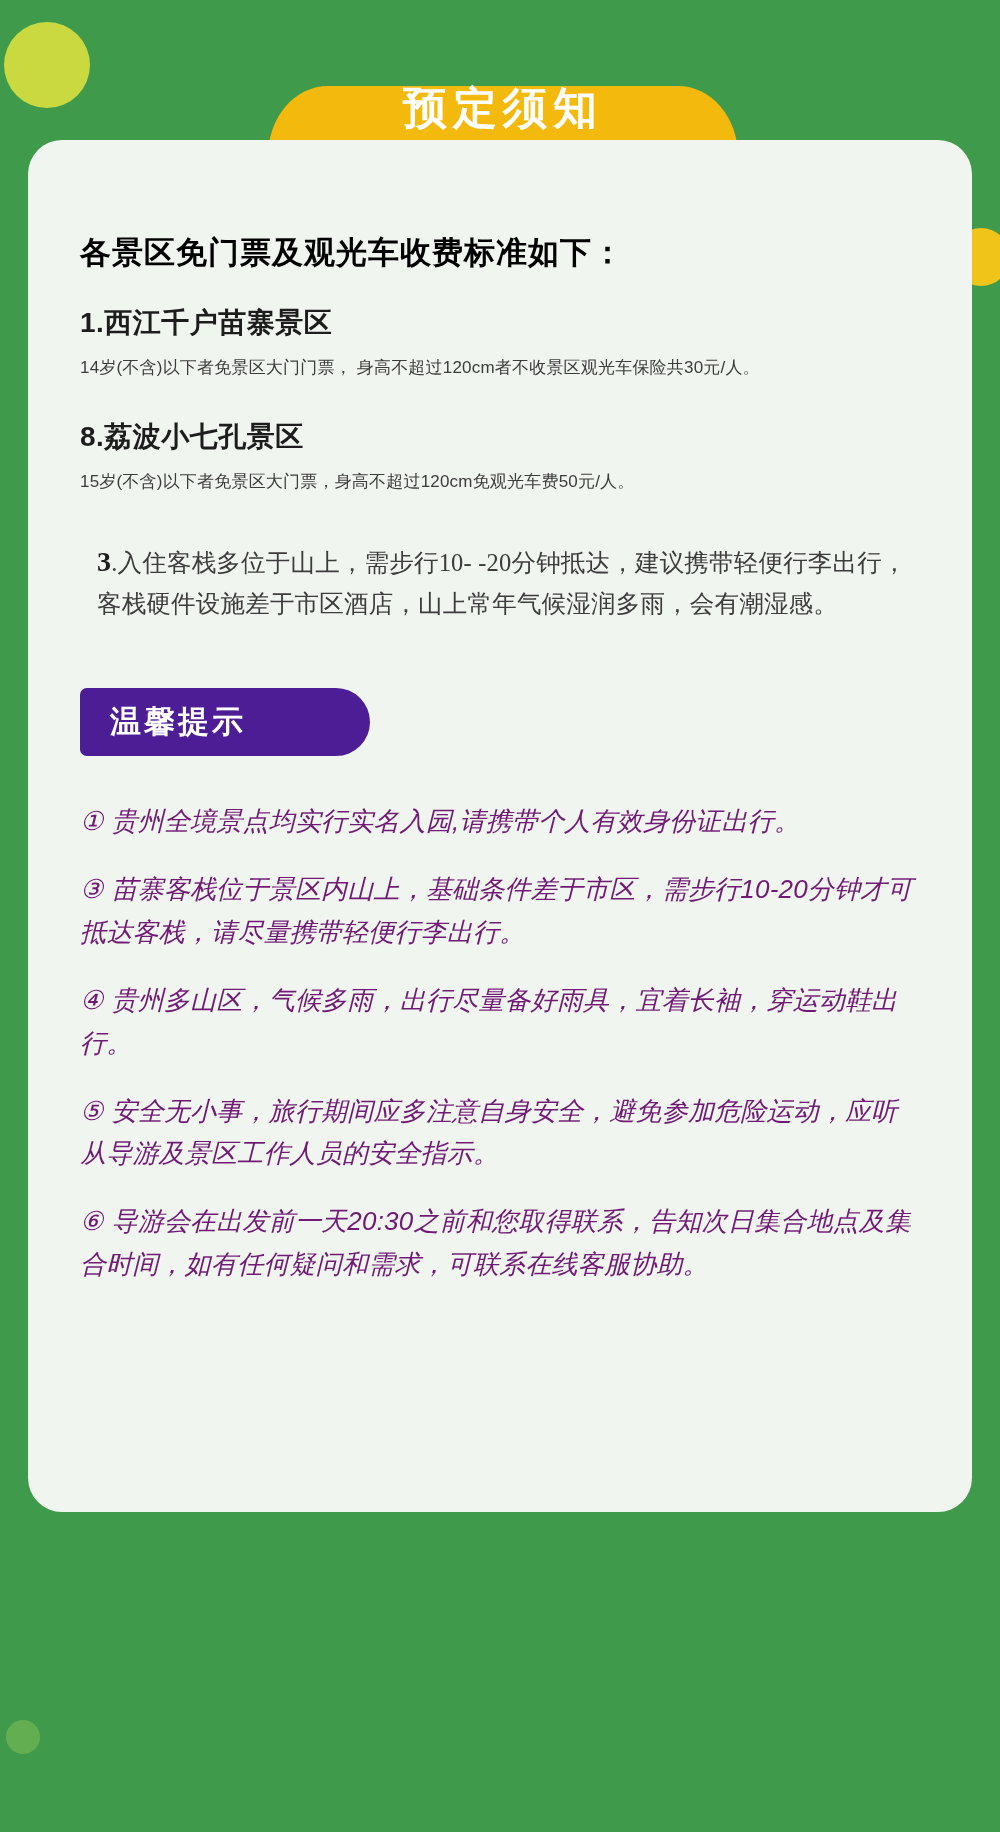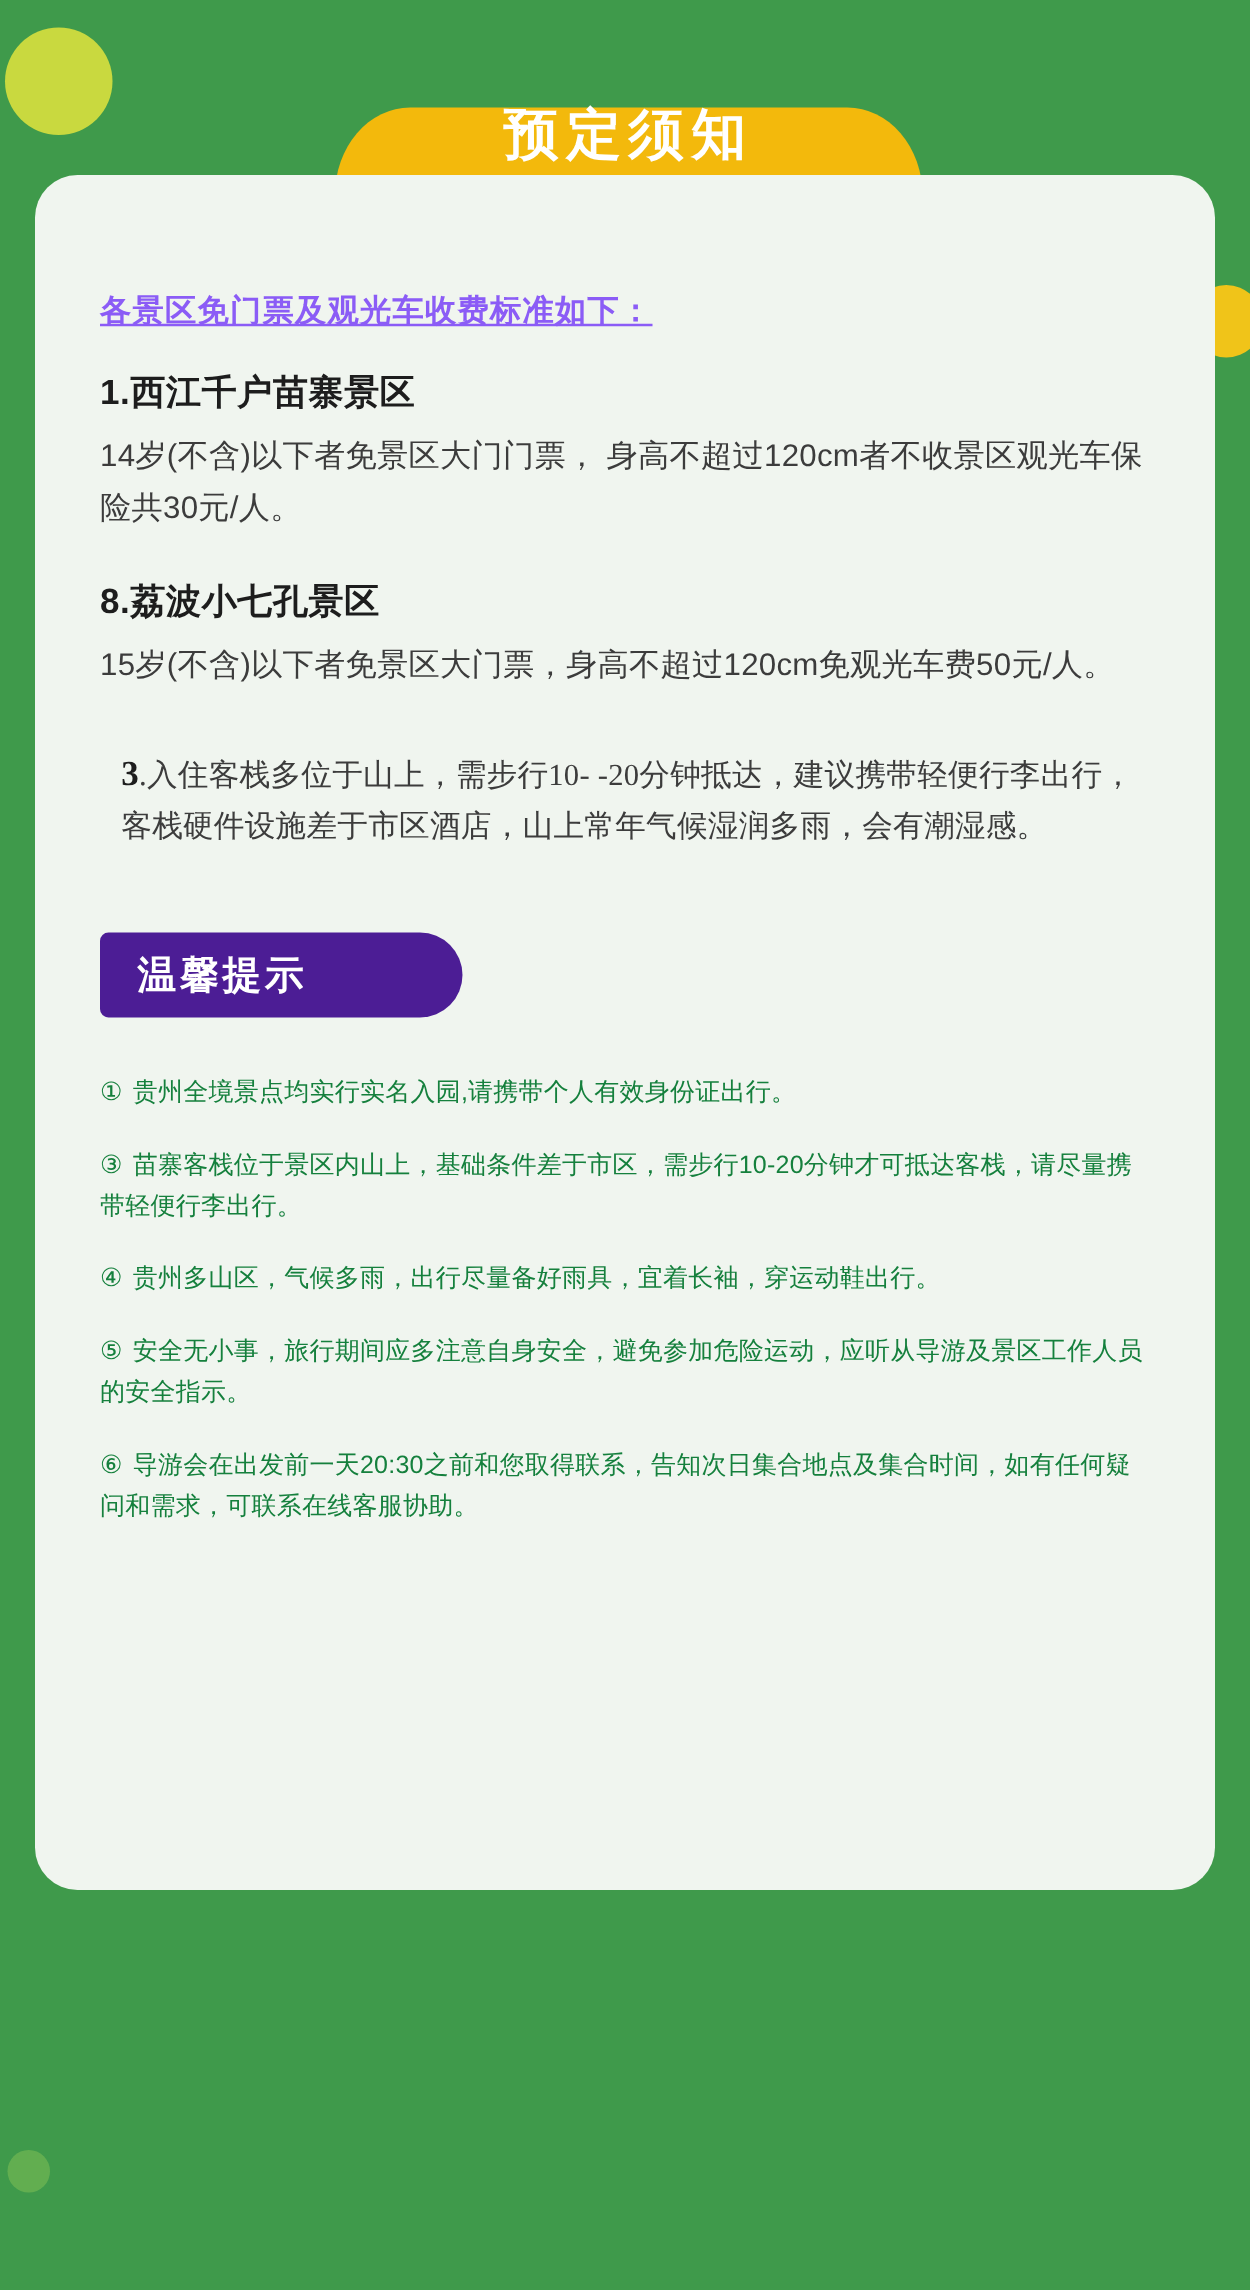--- a/index.html
+++ b/index.html
@@ -69,39 +69,38 @@
     width: 944px;
     min-height: 1372px;
     background: #f0f5ef;
     border-radius: 34px;
     z-index: 4;
     box-sizing: border-box;
     padding: 92px 52px 70px 52px;
   }
 
   .section-heading {
-    color: #8b5cf6;
-    font-size: 25px;
+    color: #000000;
+    font-size: 31px;
     font-weight: bold;
     letter-spacing: 1px;
     margin: 0 0 30px 0;
-    text-decoration: underline;
   }
 
   .item-title {
     color: #1d1d1d;
     font-size: 28px;
     font-weight: bold;
     margin: 17px 0 12px 0;
     letter-spacing: .5px;
   }
 
   .item-body {
     color: #3c3c3c;
-    font-size: 25px;
+    font-size: 17px;
     line-height: 1.62;
     margin: 0 0 36px 0;
     letter-spacing: .2px;
   }
 
   .item-body.last {
     margin-bottom: 14px;
   }
 
   .para-3 {
@@ -134,25 +133,26 @@
     color: #ffffff;
     font-size: 31px;
     font-weight: bold;
     letter-spacing: 3px;
   }
 
   .tips {
     margin-top: 44px;
   }
   .tip {
-    color: #15803d;
-    font-size: 20px;
+    color: #701a75;
+    font-size: 26px;
     line-height: 1.65;
     margin-bottom: 25px;
     letter-spacing: .2px;
+    font-style: italic;
   }
   .tip .marker {
     margin-right: 8px;
   }
 </style>
 </head>
 <body>
 
 <div class="deco deco-1"></div>
 <div class="deco deco-2"></div>

